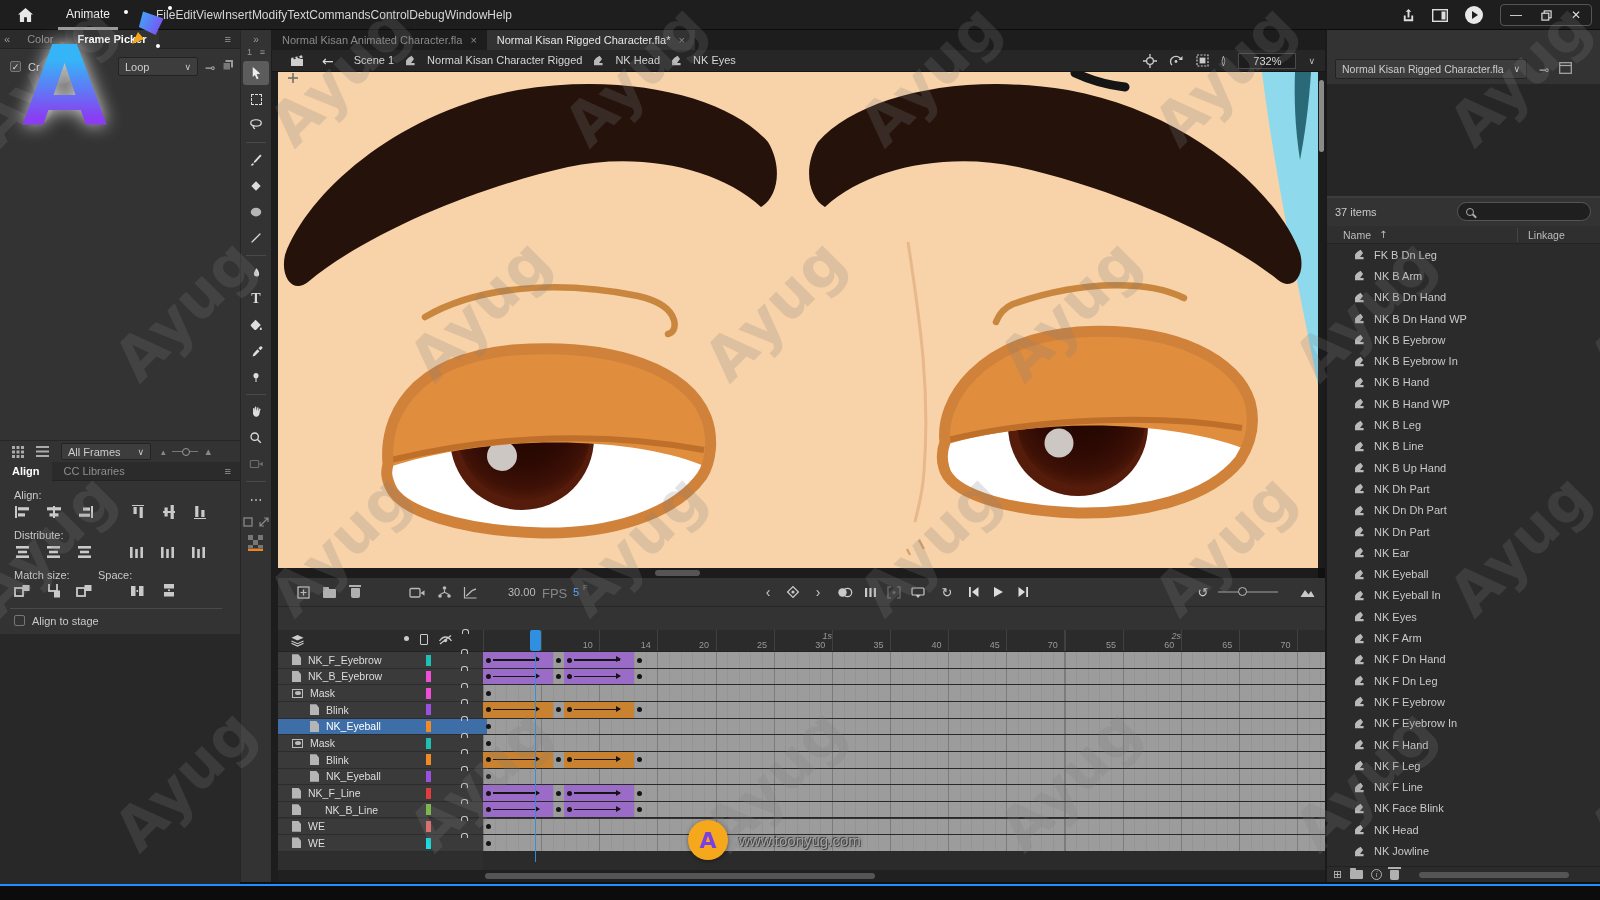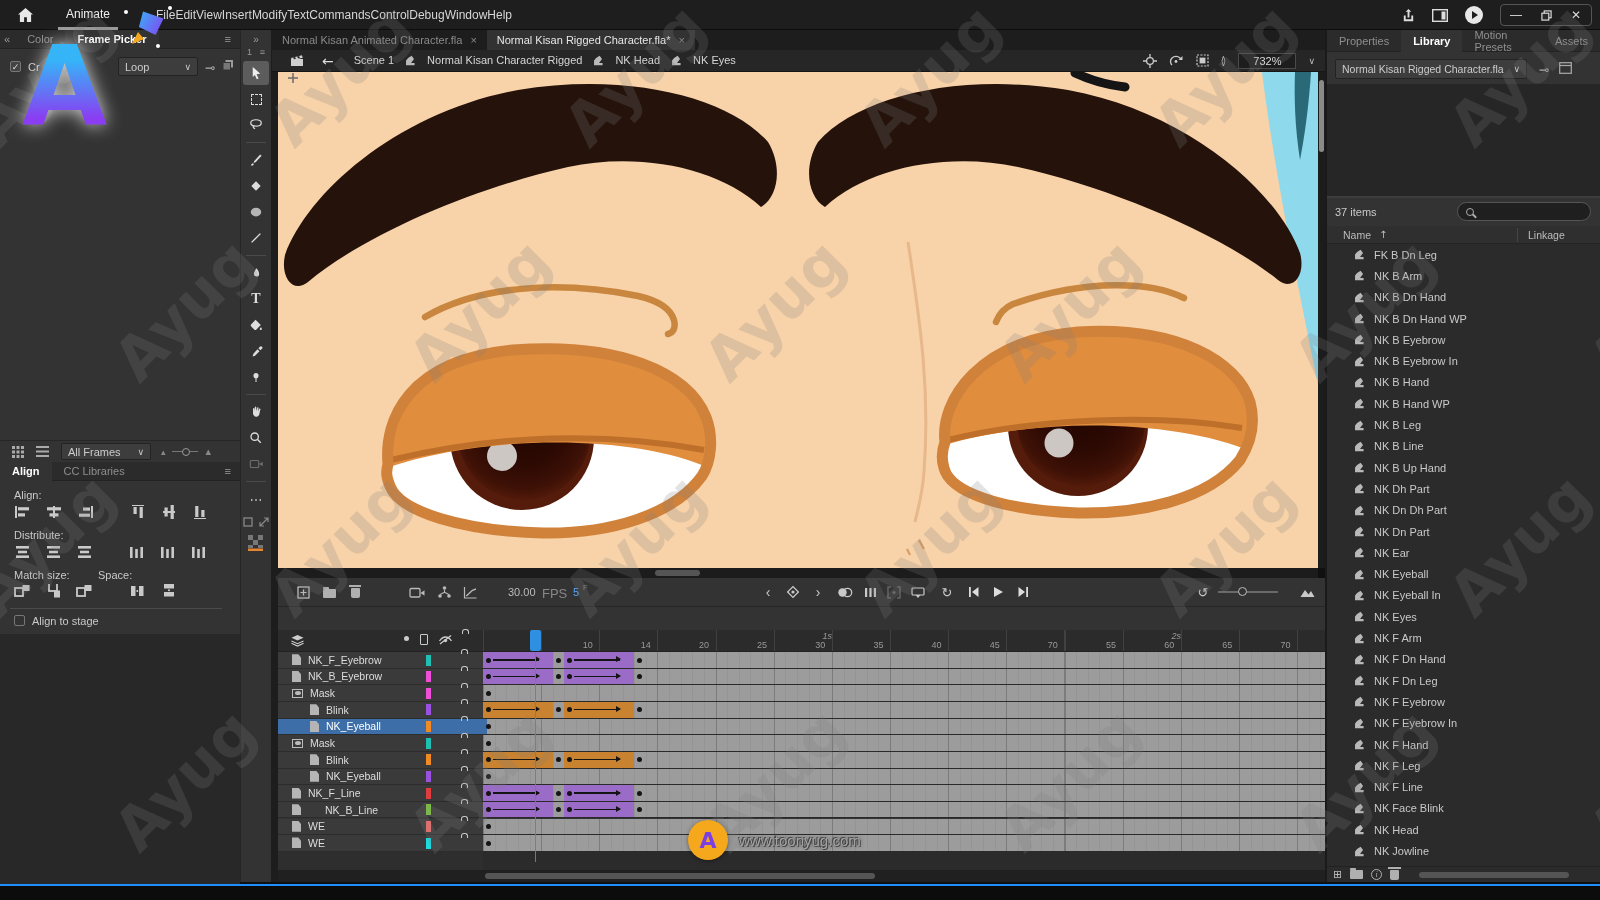--- a/index.html
+++ b/index.html
@@ -956,26 +956,20 @@
   <div id="phthumb" style="left: 251.52px;"></div>
   <div id="phline" style="left: 256.52px;"></div>
   <div class="abs" style="left:0;top:274px;width:205px;height:18px;background:#2e2e2e"></div>
   <div class="abs" style="left:205px;top:274px;width:842px;height:18px;background:#2b2b2b"></div>
   <div class="abs" style="left:0;top:292px;width:1047px;height:12px;background:#202020">
     <div class="thumb" style="position:absolute;left:207px;top:3px;width:390px;height:6px"></div>
   </div>
 </div>
 
 <div class="abs" id="rpanel">
-  <div class="ptabs" id="rp-tabs" style="height:22px">
-      <span class="ptab" style="height: 22px;">Properties</span>
-      <span class="ptab active" style="height: 22px;">Library</span>
-      <span class="ptab" style="height: 22px;">Motion Presets</span>
-      <span class="ptab" style="height: 22px;">Assets</span>
-    </div>
   <div class="abs" style="left:0;top:26px;width:275px;height:28px">
     <div class="selbox" style="position:absolute;left:8px;top:3px;width:192px;height:20px">
       <span style="overflow:hidden;white-space:nowrap;font-size:10.5px">Normal Kisan Rigged Character.fla</span>
       <span class="ico" style="font-size:9px">∨</span>
     </div>
     <span class="abs ico" style="left:212px;top:7px;color:#aaa">⊸</span>
     <span class="abs ico" style="left:232px;top:6px">
       <svg width="13" height="12" viewBox="0 0 13 12">
           <rect x="0.7" y="0.7" width="11.6" height="10.6" fill="none" stroke="#aaa" stroke-width="1.2"></rect>
           <path d="M1 3.5h11" stroke="#aaa" stroke-width="1.2"></path>

